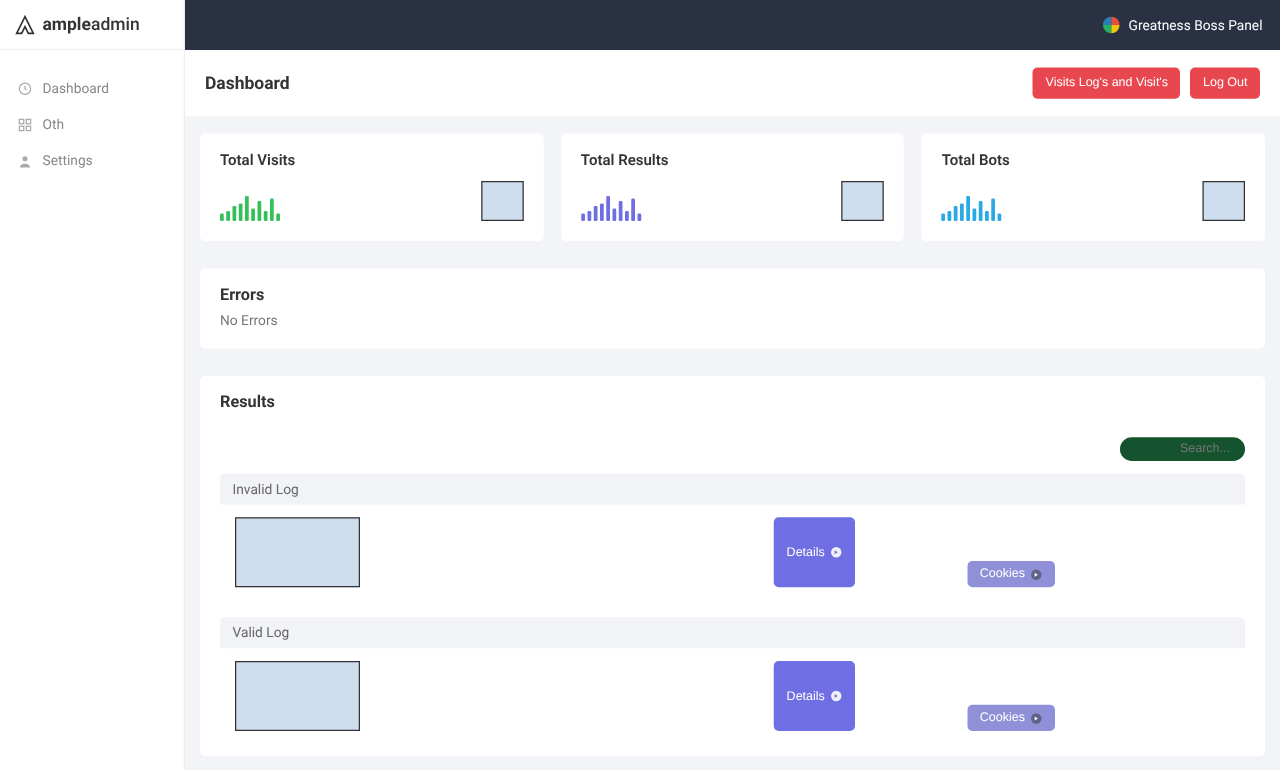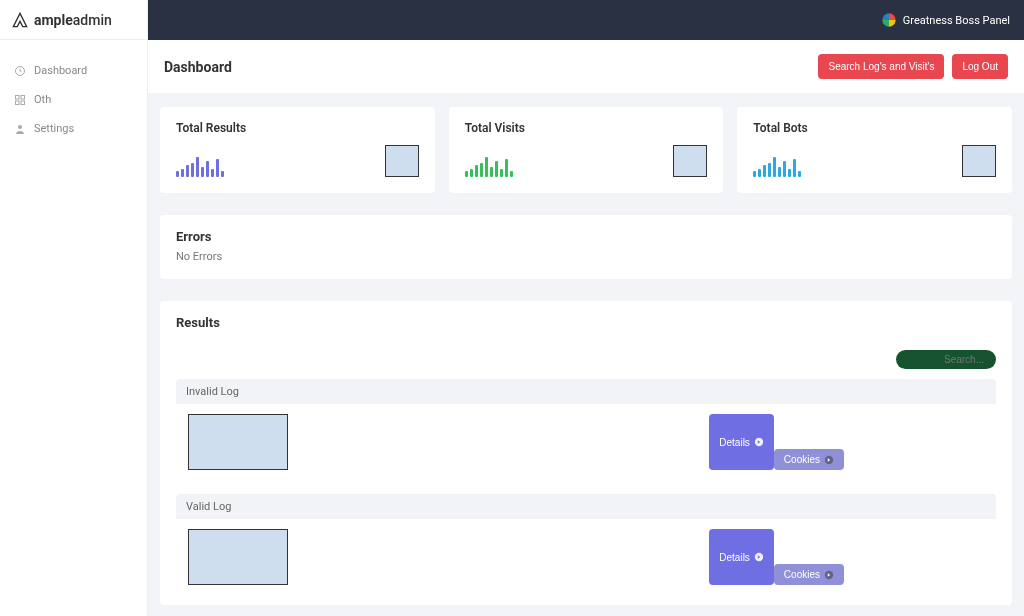--- a/index.html
+++ b/index.html
@@ -158,21 +158,21 @@
   }
   .log-img {
     width: 100px; height: 56px;
     background:#cfdeee; border:1px solid #333;
     flex-shrink:0;
   }
   .log-spacer { flex:1; }
   .btn-purple { background:#6f6ee2; }
   .btn-purple-muted { background:#8f90d8;margin-top:35px; }
   .btn-sm { font-size:10px; padding:5px 10px; display:inline-flex; align-items:center; gap:4px; }
-  .log-actions { display:flex; justify-content:flex-end; padding-right: 140px; }
+  .log-actions { display:flex; gap: 90px; justify-content:flex-end; padding-right: 140px; }
   .icon-small { width:10px; height:10px; display:inline-flex; }.h8{height:8px}.h12{height:12px}.h16{height:16px}.h20{height:20px}.h14{height:14px}.h10{height:10px}.h18{height:18px}.h6{height:6px}
 </style>
 </head>
 <body>
 
 <div class="app">
 
   <aside class="sidebar">
     <div class="logo-area">
       <span class="logo-icon">
@@ -229,50 +229,50 @@
             <path d="M12 12 L2 12 A10 10 0 0 1 12 2 Z" fill="#2980b9"></path>
           </svg>
         </span>
         <span class="panel-label">Greatness Boss Panel</span>
       </div>
     </div>
 
     <div class="header-row">
       <h1 class="page-title">Dashboard</h1>
       <div class="header-buttons">
-        <button class="btn btn-danger">Search Log's and Visit's</button>
+        <button class="btn btn-danger">Visits Log's and Visit's</button>
         <button class="btn btn-danger">Log Out</button>
       </div>
     </div>
 
     <div class="content">
 
       <div class="stat-row">
         <div class="card stat-card">
-          <div class="stat-title">Total Results</div>
+          <div class="stat-title">Total Visits</div>
           <div class="stat-body">
-            <div class="sparkline spark-purple">
+            <div class="sparkline spark-green">
               <span class="h6"></span>
                 <span class="h8"></span>
                 <span class="h12"></span>
                 <span class="h14"></span>
                 <span class="h20"></span>
                 <span class="h10"></span>
                 <span class="h16"></span>
                 <span class="h8"></span>
                 <span class="h18"></span>
                 <span class="h6"></span>
             </div>
             <div class="placeholder-box"></div>
           </div>
         </div>
         <div class="card stat-card">
-          <div class="stat-title">Total Visits</div>
+          <div class="stat-title">Total Results</div>
           <div class="stat-body">
-            <div class="sparkline spark-green">
+            <div class="sparkline spark-purple">
               <span class="h6"></span>
                 <span class="h8"></span>
                 <span class="h12"></span>
                 <span class="h14"></span>
                 <span class="h20"></span>
                 <span class="h10"></span>
                 <span class="h16"></span>
                 <span class="h8"></span>
                 <span class="h18"></span>
                 <span class="h6"></span>

